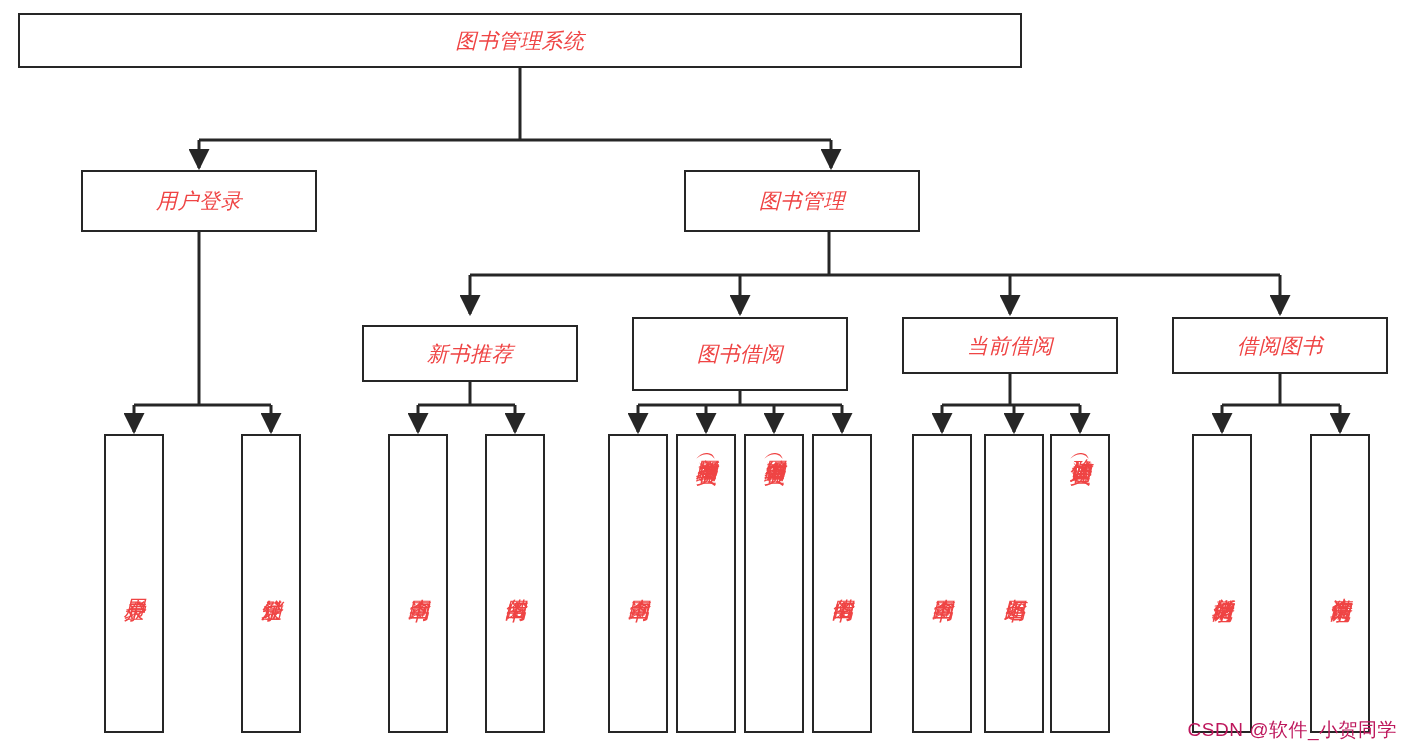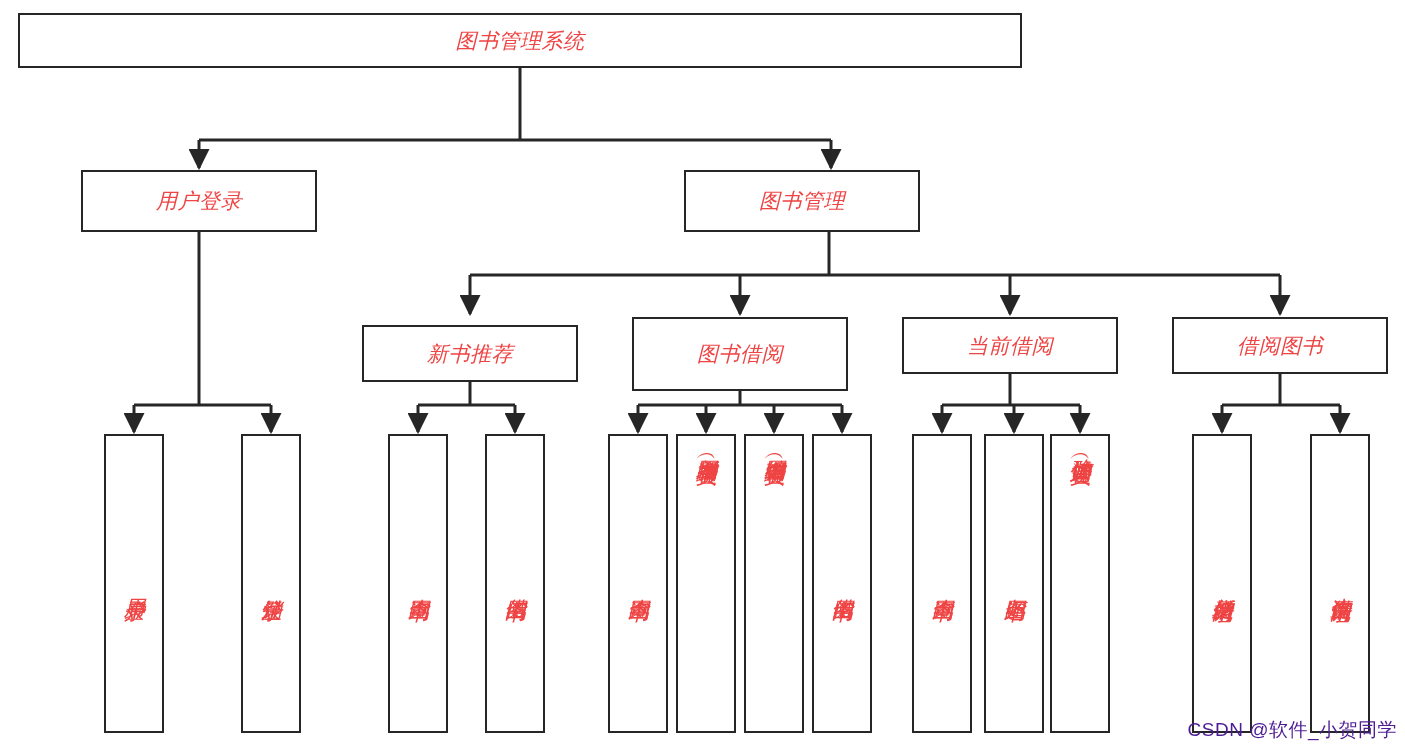--- a/index.html
+++ b/index.html
@@ -61,21 +61,21 @@
   }
   .node.vertical.centered {
     align-items: center;
     padding-top: 0;
   }
   #watermark {
     position: absolute;
     right: 8px;
     bottom: 4px;
     font-size: 19px;
-    color: #4c1d95;
+    color: #be185d;
     white-space: nowrap;
     letter-spacing: 0.5px;
   }
 </style>
 </head>
 <body>
 
 <div id="canvas">
 
   <svg id="edges" viewBox="0 0 1405 747" width="1405" height="747" xmlns="http://www.w3.org/2000/svg">

